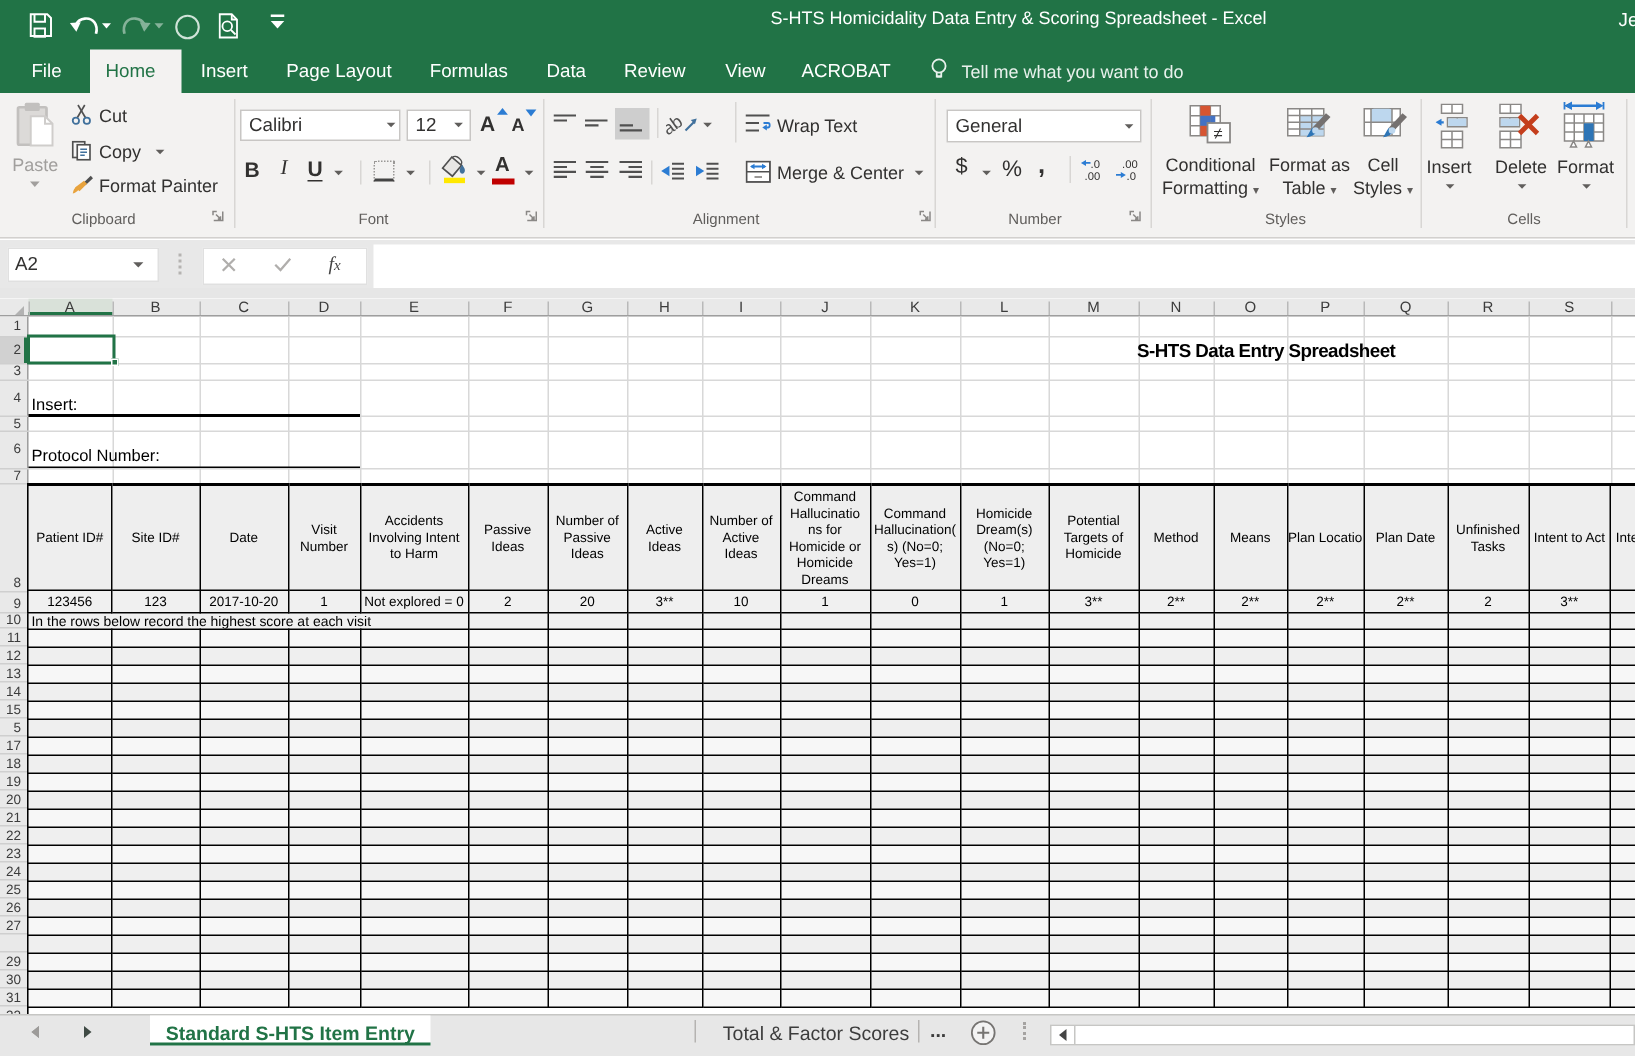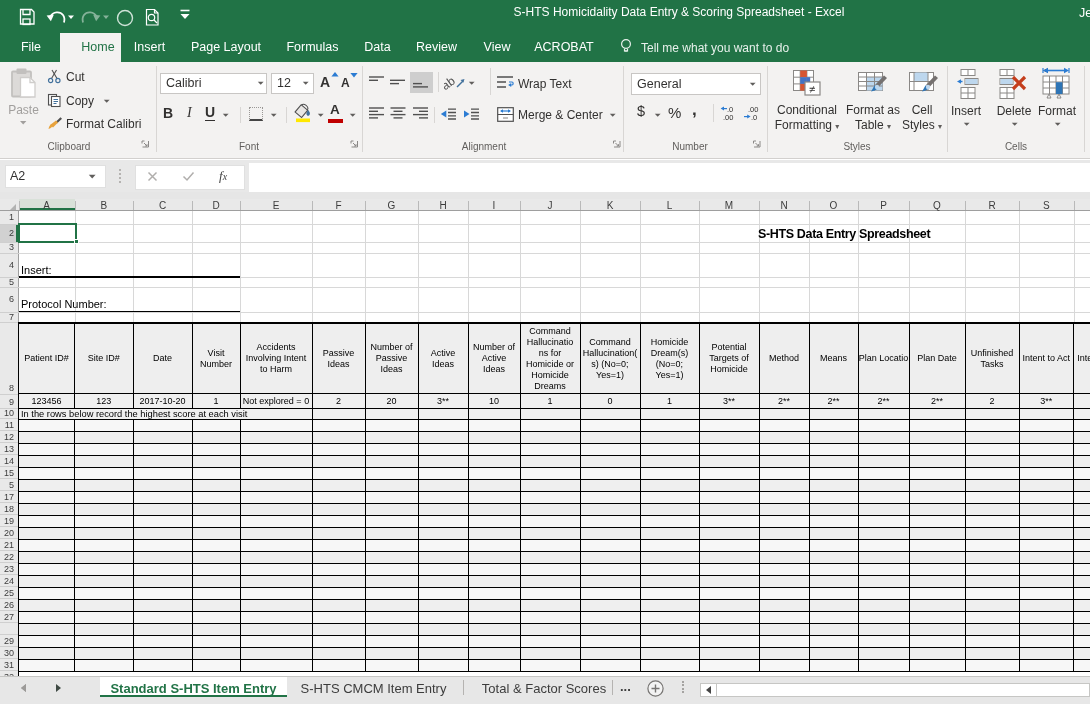--- a/index.html
+++ b/index.html
@@ -40,21 +40,21 @@
       </g>
 </svg>
 <svg class="ab" style="left:179px;top:9px" width="12" height="12" viewBox="0 0 12 12">
       <path d="M1.5 1.5 h9" stroke="#fff" stroke-width="1.6"></path>
       <path d="M1.5 5 l4.5 5 4.5-5 z" fill="#fff"></path>
     </svg>
 <div class="ab w" style="left:0;top:5px;width:1358px;text-align:center;font-size:12px">S-HTS Homicidality Data Entry &amp; Scoring Spreadsheet - Excel</div>
 <div class="ab w" style="left:1079px;top:6px;font-size:12.5px">Je</div>
 <div class="ab" style="left:60px;top:33px;width:60.5px;height:29px;background:#f3f2f1"></div>
 <div class="ab" style="left:-29px;top:40px;width:120px;text-align:center;font-size:12.5px;color:#fff">File</div>
-<div class="ab" style="left:38px;top:40px;width:120px;text-align:center;font-size:12.5px;color:#217346">Home</div>
+<div class="ab" style="left:27px;top:40px;width:120px;text-align:center;font-size:12.5px;color:#217346">Home</div>
 <div class="ab" style="left:89.5px;top:40px;width:120px;text-align:center;font-size:12.5px;color:#fff">Insert</div>
 <div class="ab" style="left:166px;top:40px;width:120px;text-align:center;font-size:12.5px;color:#fff">Page Layout</div>
 <div class="ab" style="left:252.5px;top:40px;width:120px;text-align:center;font-size:12.5px;color:#fff">Formulas</div>
 <div class="ab" style="left:317.5px;top:40px;width:120px;text-align:center;font-size:12.5px;color:#fff">Data</div>
 <div class="ab" style="left:376.5px;top:40px;width:120px;text-align:center;font-size:12.5px;color:#fff">Review</div>
 <div class="ab" style="left:437px;top:40px;width:120px;text-align:center;font-size:12.5px;color:#fff">View</div>
 <div class="ab" style="left:504px;top:40px;width:120px;text-align:center;font-size:12.5px;color:#fff">ACROBAT</div>
 <svg class="ab" style="left:619px;top:38px" width="14" height="18" viewBox="0 0 14 18">
       <g stroke="#e8f1ec" stroke-width="1.2" fill="none">
         <circle cx="7" cy="6" r="4.4"></circle>
@@ -126,21 +126,21 @@
     </svg>
 <div class="ab" style="left:66px;top:94px;font-size:12px;color:#323130">Copy</div>
 <svg class="ab" style="left:103px;top:99px" width="8" height="5" viewBox="0 0 8 5">
       <path d="M.8 .8 l2.9 3 2.9-3 z" fill="#605e5c"></path>
     </svg>
 <svg class="ab" style="left:47px;top:116px" width="16" height="14" viewBox="0 0 16 14">
       <path d="M8.5 6 L13.5 1.2 15 2.8 10 7.5 z" fill="#505050"></path>
       <path d="M3 9 L9 4.5 11 6.5 6 11.5 z" fill="#e8a33d"></path>
       <path d="M1.5 13 c.5-2.5 1-3.5 2.5-4.5 l1.5 1.8 c-1.2 1.5-2.2 2.2-4 2.7z" fill="#e8a33d"></path>
     </svg>
-<div class="ab" style="left:66px;top:117px;font-size:12px;color:#323130">Format Calibri</div>
+<div class="ab" style="left:66px;top:117px;font-size:12px;color:#323130">Format Painter</div>
 <div class="ab" style="left:160px;top:73px;width:107px;height:21px;background:#fff;border:1px solid #c8c6c4"></div>
 <div class="ab" style="left:166px;top:76px;font-size:12.5px;color:#323130">Calibri</div>
 <svg class="ab" style="left:257px;top:81px" width="8" height="5" viewBox="0 0 8 5">
       <path d="M.8 .8 l2.9 3 2.9-3 z" fill="#605e5c"></path>
     </svg>
 <div class="ab" style="left:271px;top:73px;width:43px;height:21px;background:#fff;border:1px solid #c8c6c4"></div>
 <div class="ab" style="left:277px;top:76px;font-size:12.5px;color:#323130">12</div>
 <svg class="ab" style="left:302px;top:81px" width="8" height="5" viewBox="0 0 8 5">
       <path d="M.8 .8 l2.9 3 2.9-3 z" fill="#605e5c"></path>
     </svg>
@@ -1122,21 +1122,20 @@
       </div>
 </div>
 <div class="ab" style="left:0;top:676px;width:1090px;height:28px;background:#e7e7e7;border-top:1px solid #c6c6c4"></div>
 <svg class="ab" style="left:18px;top:683px" width="50" height="10" viewBox="0 0 50 10">
       <path d="M8 1 L3 5 l5 4" stroke="none" fill="#9d9b99"></path>
       <path d="M8 1 v8 L3 5z" fill="#9d9b99"></path>
       <path d="M38 1 v8 l5-4z" fill="#3f4a44"></path>
     </svg>
 <div class="ab" style="left:100px;top:677px;width:187px;height:20px;background:#fff;border-bottom:2.5px solid #217346"></div>
 <div class="ab" style="left:100px;top:681px;width:187px;text-align:center;font-size:13px;font-weight:bold;color:#217346">Standard S-HTS Item Entry</div>
-<div class="ab" style="left:287px;top:677px;width:173px;text-align:center;font-size:13px;color:#3c3c3c;padding-top:4px">S-HTS CMCM Item Entry</div>
 <div class="ab" style="left:468px;top:677px;width:152px;text-align:center;font-size:13px;color:#3c3c3c;padding-top:4px">Total &amp; Factor Scores</div>
 <div class="ab" style="left:463px;top:680px;width:1px;height:15px;background:#b5b3b1"></div>
 <div class="ab" style="left:612px;top:680px;width:1px;height:15px;background:#b5b3b1"></div>
 <div class="ab" style="left:620px;top:679px;font-size:13px;font-weight:bold;color:#3c3c3c">...</div>
 <svg class="ab" style="left:647px;top:680px" width="17" height="17" viewBox="0 0 17 17">
       <circle cx="8.5" cy="8.5" r="7.6" stroke="#767472" stroke-width="1.2" fill="#f3f3f3"></circle>
       <path d="M8.5 4.5 v8 M4.5 8.5 h8" stroke="#767472" stroke-width="1.4"></path>
     </svg>
 <div class="ab" style="left:682px;top:681px;width:2px;height:12px;border-left:2px dotted #a5a3a1"></div>
 <div class="ab" style="left:700px;top:682.5px;width:390px;height:14.5px;background:#fff;border:1px solid #c6c6c4"></div>

